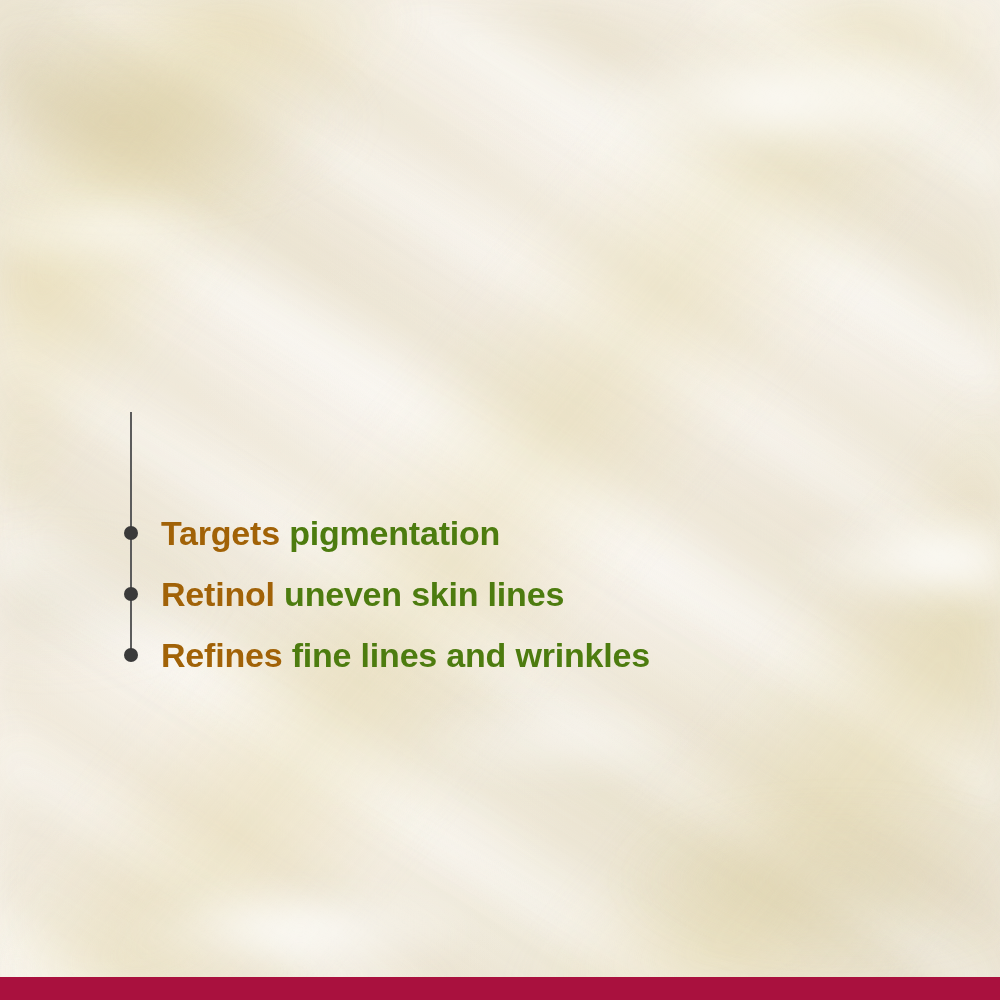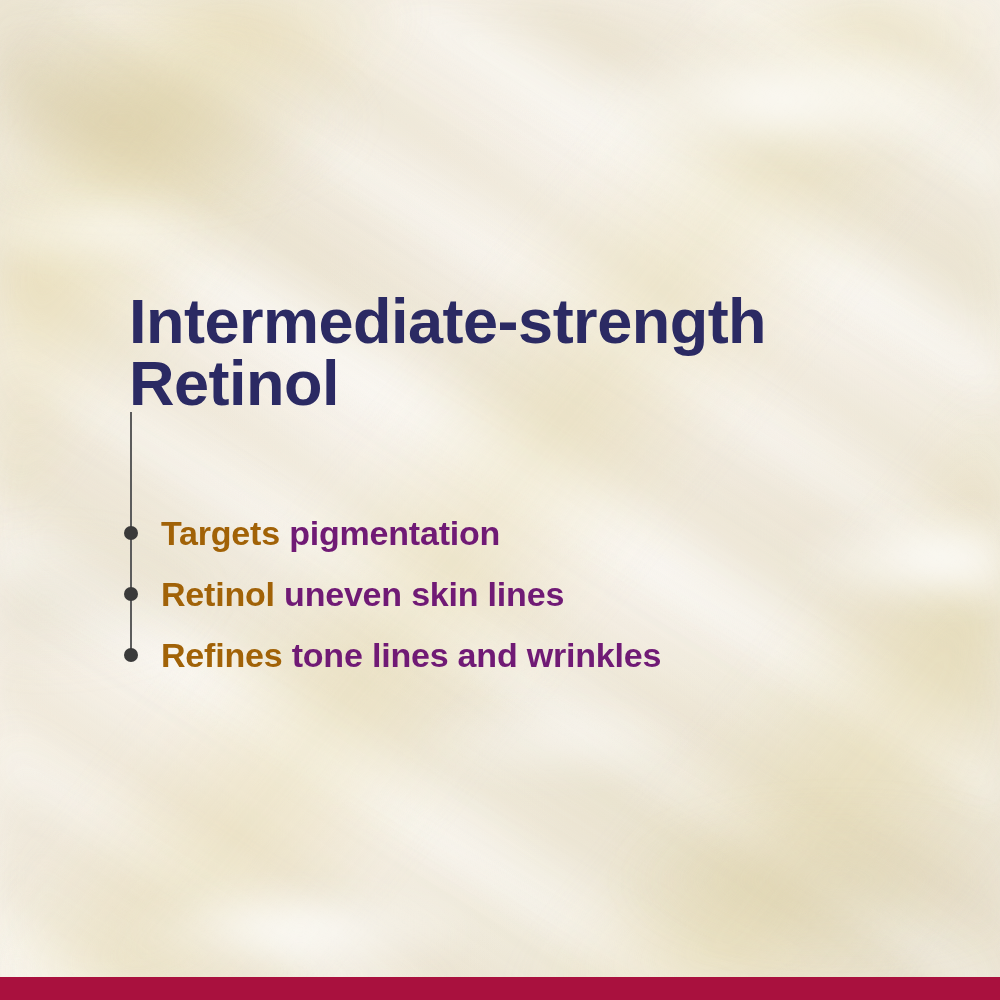--- a/index.html
+++ b/index.html
@@ -159,21 +159,21 @@
     line-height: 50px;
     font-weight: 700;
     letter-spacing: -0.2px;
   }
 
   .lead {
     color: #a16207;
   }
 
   .rest {
-    color: #701a75;
+    color: #4d7c0f;
   }
 
   .bottom-bar {
     position: absolute;
     left: 0;
     top: 977px;
     width: 1000px;
     height: 23px;
     background: #a9113e;
   }
@@ -185,21 +185,20 @@
 
   <div class="bg-layer bg-base"></div>
   <div class="bg-layer bg-streaks-a"></div>
   <div class="bg-layer bg-streaks-b"></div>
   <div class="bg-layer bg-warm"></div>
   <div class="bg-layer bg-shade"></div>
   <div class="bg-layer bg-gloss"></div>
 
   <div class="content">
 
-    <h1 class="heading">Intermediate-strength Retinol</h1>
 
     <div class="timeline"></div>
 
     <ul class="bullets">
 
       <li class="bullet">
         <span class="dot"></span>
         <span class="bullet-text">
           <span class="lead">Targets </span><span class="rest">pigmentation</span>
         </span>
@@ -208,21 +207,21 @@
       <li class="bullet">
         <span class="dot"></span>
         <span class="bullet-text">
           <span class="lead">Retinol </span><span class="rest">uneven skin lines</span>
         </span>
       </li>
 
       <li class="bullet">
         <span class="dot"></span>
         <span class="bullet-text">
-          <span class="lead">Refines </span><span class="rest">tone lines and wrinkles</span>
+          <span class="lead">Refines </span><span class="rest">fine lines and wrinkles</span>
         </span>
       </li>
 
     </ul>
 
     <div class="bottom-bar"></div>
 
   </div>
 </div>
 

